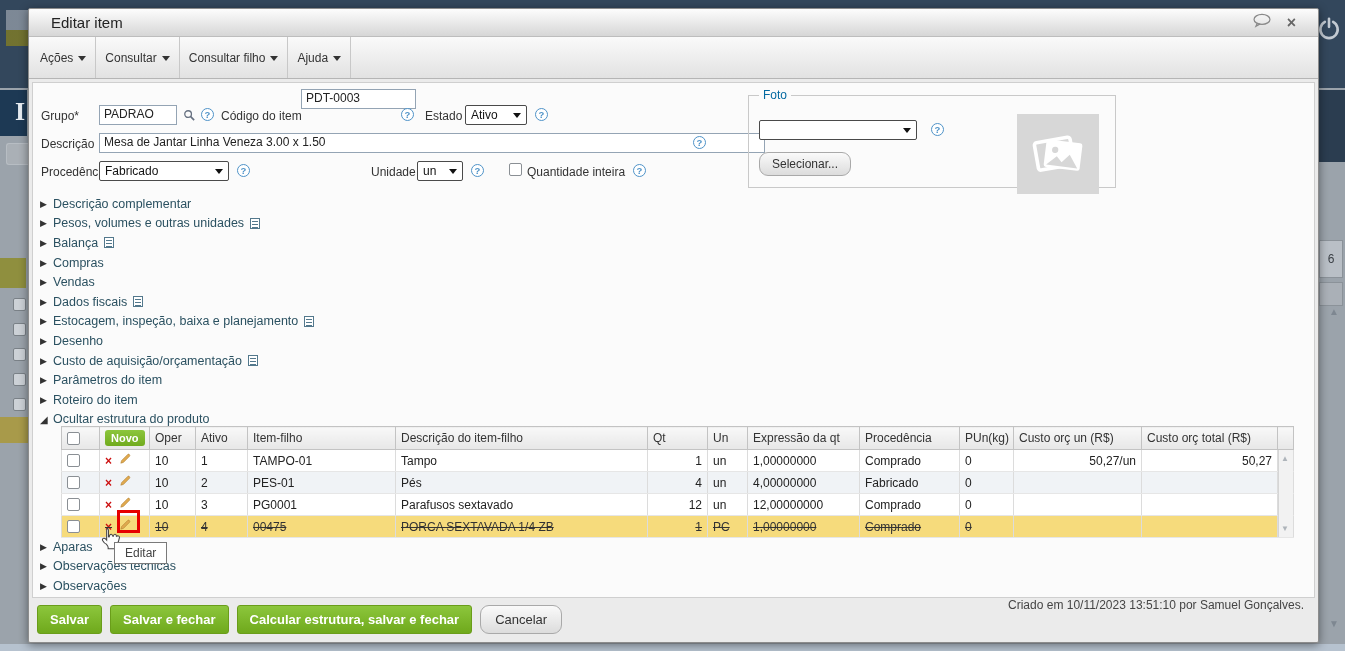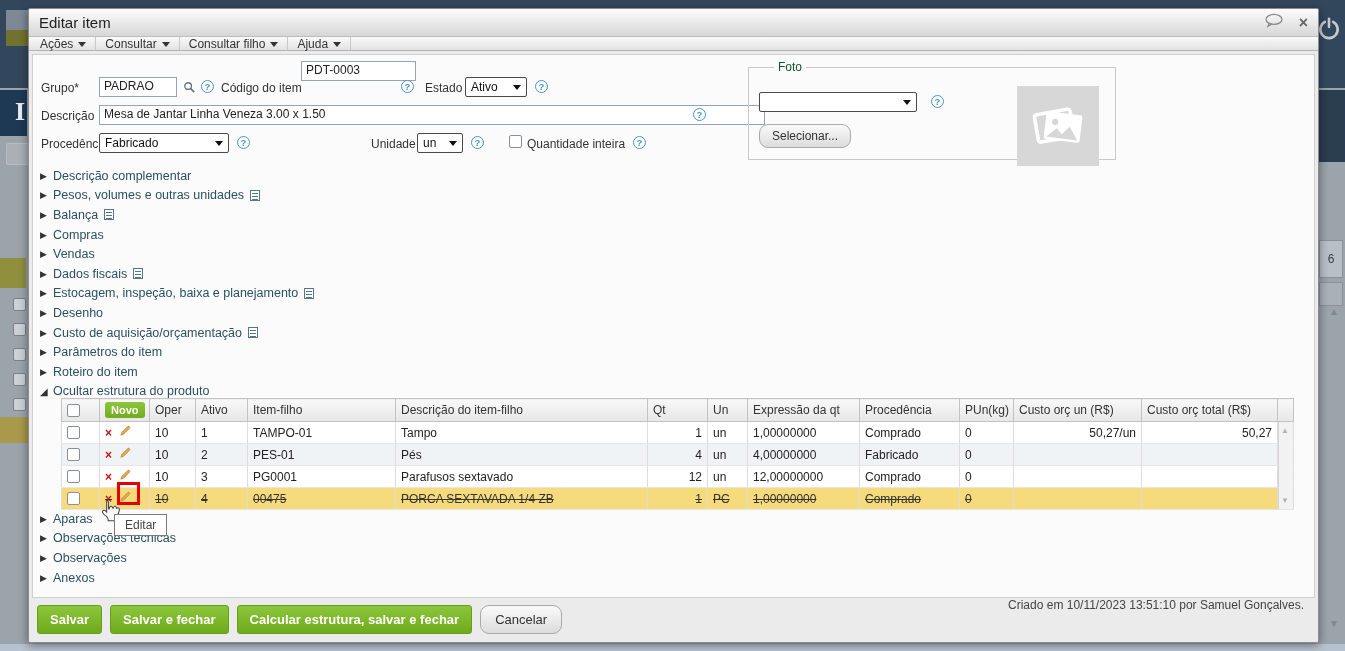--- a/index.html
+++ b/index.html
@@ -24,26 +24,26 @@
               border:1px solid #8b9299; color:#3a3f45; font-size:12px; text-align:center; line-height:36px; }
   .bg-smallbox { position:absolute; right:2px; top:282px; width:24px; height:24px; background:#aab0b7; border:1px solid #8b9299; }
   .bg-arrow { position:absolute; right:6px; font-size:10px; color:#7e8791; }
   .bg-bottom-strip { position:absolute; left:0; bottom:0; width:1345px; height:7px; background:#b6c2cf; }
 
   
   .modal { position:absolute; left:28px; top:8px; width:1291px; height:635px;
            background:#ebebeb; border:1px solid #8c8c8c; border-radius:2px;
            box-shadow:0 2px 10px rgba(0,0,0,.45); display:flex; flex-direction:column; }
   .titlebar { height:28px; background:linear-gradient(#fdfdfd,#d6d6d6); border-bottom:1px solid #bdbdbd;
-              display:flex; align-items:center; padding:0 10px; border-radius:2px 2px 0 0; }
+              display:flex; align-items:center; padding:0 22px; border-radius:2px 2px 0 0; }
   .title { font-size:15px; color:#222; }
   .title-icons { margin-left:auto; display:flex; align-items:center; gap:14px; }
   .close-x { font-size:16px; font-weight:bold; color:#666; line-height:14px; cursor:default; }
 
-  .menubar { height:14px; background:linear-gradient(#fafafa,#e2e2e2); border-bottom:1px solid #b5b5b5;
+  .menubar { height:42px; background:linear-gradient(#fafafa,#e2e2e2); border-bottom:1px solid #b5b5b5;
              display:flex; align-items:stretch; padding-left:2px; }
   .menu-item { display:flex; align-items:center; gap:5px; padding:0 9px; font-size:12px; color:#333;
                border-right:1px solid #c8c8c8; }
   .menu-caret { width:0; height:0; border-left:4px solid transparent; border-right:4px solid transparent;
                 border-top:5px solid #333; margin-top:1px; }
 
   .bodypanel { position:relative; flex:1; margin:3px 3px 0 3px; background:#fbfbfb; border:1px solid #cfcfcf; overflow:hidden; }
 
   
   .flabel { position:absolute; font-size:12px; color:#333; }
@@ -53,21 +53,21 @@
          display:flex; align-items:center; justify-content:space-between; padding:0 5px; font-size:12px; color:#111; }
   .sel .arr { width:0; height:0; border-left:4px solid transparent; border-right:4px solid transparent;
               border-top:5px solid #111; margin-left:6px; }
   .help { position:absolute; width:13px; height:13px; border:1px solid #4f93c8; border-radius:50%;
           color:#4f93c8; font-size:9.5px; font-weight:bold; text-align:center; line-height:12px; background:#fff; }
   .cb { width:13px; height:13px; background:#fff; border:1px solid #8a8f94; border-radius:2px; }
   .abs-cb { position:absolute; }
 
   fieldset.foto { position:absolute; left:715px; top:5px; width:368px; height:100px;
                   border:1px solid #c9c9c9; padding:4px 8px; }
-  fieldset.foto legend { font-size:12px; color:#14532d; padding:0 4px; margin-left:17px; }
+  fieldset.foto legend { font-size:12px; color:#0369a1; padding:0 4px; margin-left:2px; }
   .foto-sel { position:absolute; left:10px; top:18px; width:158px; }
   .foto-help { position:absolute; left:182px; top:21px; }
   .btn-gray { background:linear-gradient(#fafafa,#dcdcdc); border:1px solid #a9a9a9; border-radius:9px;
               font-size:12px; color:#333; padding:4px 12px; font-family:"Liberation Sans", sans-serif; }
   .foto-btn { position:absolute; left:10px; top:50px; }
   .photo-ph { position:absolute; left:268px; top:12px; width:82px; height:80px; background:#d7d7d7;
               display:flex; align-items:center; justify-content:center; }
 
   
   .sections { position:absolute; left:7px; top:111px; }

